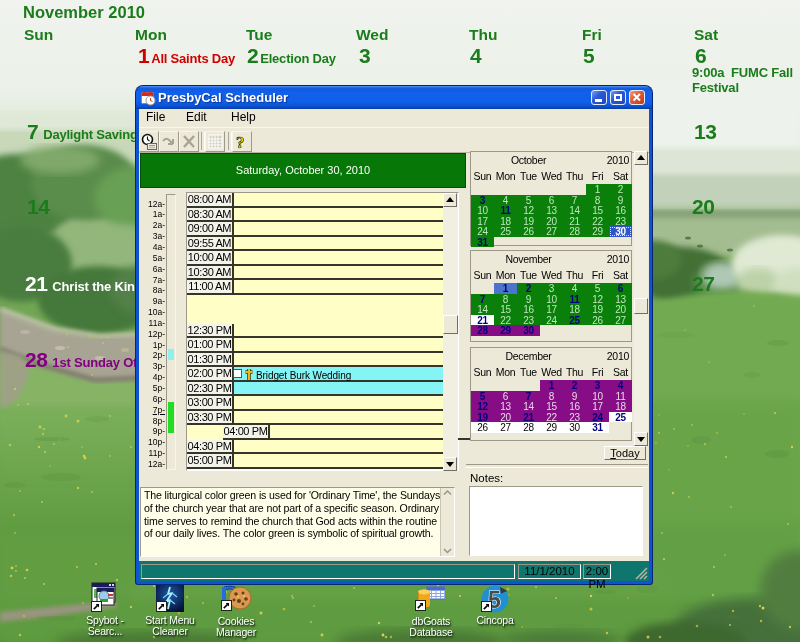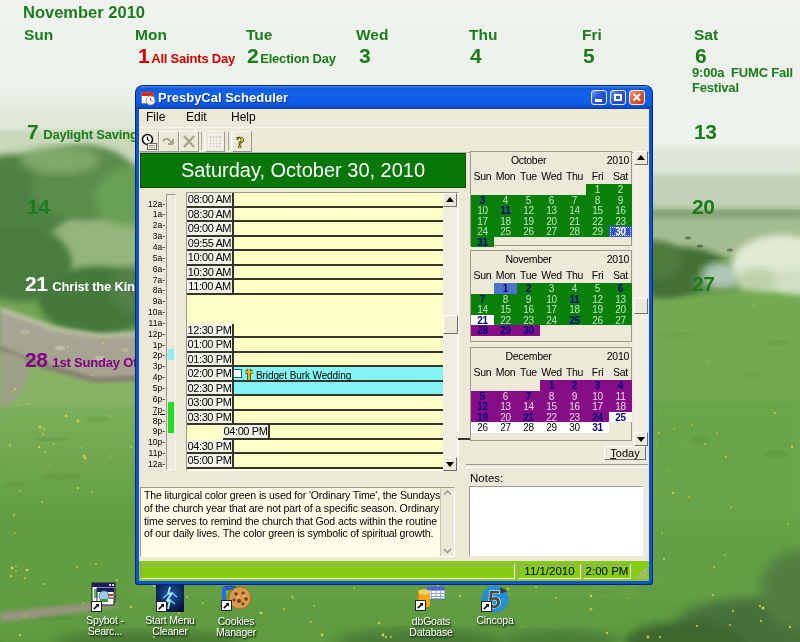--- a/index.html
+++ b/index.html
@@ -24,21 +24,21 @@
 #btnclose{left:493px;background:linear-gradient(135deg,#f0a088 0%,#e0603c 40%,#c03a14 100%);}
 #client{position:absolute;left:3px;top:23px;width:510px;height:472px;background:#ece9d8;}
 
 #menubar{position:absolute;left:0;top:0;width:510px;height:18px;font-size:12px;color:#000;}
 #menubar span{position:absolute;top:1px;}
 
 #toolbar{position:absolute;left:0;top:18px;width:510px;height:25px;border-top:1px solid #f6f5ef;box-shadow:0 -1px 0 #b8b4a4 inset;}
 .tb{position:absolute;top:3px;width:20px;height:21px;box-sizing:border-box;border:1px solid;border-color:#f6f5ef #9d988a #9d988a #f6f5ef;background:#ece9d8;}
 .tbsep{position:absolute;top:4px;width:2px;height:18px;border-left:1px solid #aca899;border-right:1px solid #fff;}
 
-#dayheader{position:absolute;left:1px;top:44px;width:326px;height:35px;background:#077807;border:1px solid #044d04;box-sizing:border-box;color:#fff;font-size:20px;text-align:center;line-height:33px;}
+#dayheader{position:absolute;left:1px;top:44px;width:326px;height:35px;background:#077807;border:1px solid #044d04;box-sizing:border-box;color:#fff;font-size:11px;text-align:center;line-height:33px;}
 
 #ruler{position:absolute;left:4px;top:82.5px;width:22px;height:280px;font-size:8.5px;color:#000;}
 #colorbar{position:absolute;left:27px;top:85px;width:10px;height:276px;border:1px solid;border-color:#9d988a #f6f5ef #f6f5ef #9d988a;background:#ece9d8;box-sizing:border-box;}
 
 #grid{position:absolute;left:47px;top:83px;width:273px;height:279px;background:#fffec6;border:1px solid;border-color:#9d988a #fff #fff #9d988a;box-sizing:border-box;}
 .row{position:absolute;left:0;height:14.5px;width:256px;border-bottom:2px solid #35352b;box-sizing:border-box;}
 .tcell{position:absolute;left:0;top:0;bottom:0;width:45px;background:#f4f3ea;border-right:2px solid #35352b;font-size:11px;letter-spacing:-0.4px;color:#000;text-align:center;line-height:12.5px;white-space:nowrap;overflow:hidden;}
 
 .sb{position:absolute;background:#f1efe2;}
 .sbtn{position:absolute;width:14px;height:14px;background:#ece9d8;border:1px solid;border-color:#fff #716f64 #716f64 #fff;box-sizing:border-box;}
@@ -49,21 +49,21 @@
 .mcal{position:absolute;left:331px;width:162px;height:95px;background:#ece9d8;border:1px solid #9d988a;box-sizing:border-box;font-size:10.5px;letter-spacing:-0.3px;}
 .mtitle{position:absolute;top:2px;width:100%;}
 .mdays{position:absolute;top:18px;left:0;width:161px;height:13px;}
 .mrow{position:absolute;left:0;width:160px;height:10.8px;font-size:10px;}
 .mc{position:absolute;top:0;height:100%;width:23px;text-align:center;}
 
 #todaybtn{position:absolute;left:465px;top:337px;width:42px;height:14px;background:#ece9d8;border:1px solid;border-color:#fff #716f64 #716f64 #fff;box-sizing:border-box;font-size:11px;text-align:center;line-height:12px;}
 #notesbox{position:absolute;left:330px;top:377px;width:174px;height:70px;background:#fff;border:1px solid;border-color:#9d988a #fff #fff #9d988a;box-sizing:border-box;}
 #descbox{position:absolute;left:1px;top:378px;width:315px;height:70px;background:#fffee8;border:1px solid;border-color:#9d988a #fff #fff #9d988a;box-sizing:border-box;font-size:10.6px;letter-spacing:-0.15px;line-height:12.8px;color:#000;white-space:nowrap;}
 
-#statusbar{position:absolute;left:0;top:452px;width:510px;height:20px;background:#84cc16;font-size:11.5px;}
+#statusbar{position:absolute;left:0;top:452px;width:510px;height:20px;background:#0f766e;font-size:11.5px;}
 .spanel{position:absolute;top:3px;height:15px;border:1px solid;border-color:#9d988a #fff #fff #9d988a;box-sizing:border-box;text-align:center;line-height:13px;}
 
 .dicon{position:absolute;}
 .dlabel{position:absolute;color:#fff;font-size:10.5px;letter-spacing:-0.2px;text-align:center;line-height:10.5px;text-shadow:1px 1px 1px #233f18,1px 2px 2px #233f18;white-space:nowrap;transform:translateX(-50%);}
 </style></head>
 <body>
 
 <svg class="abs" width="800" height="642" style="left:0;top:0">
 <defs>
 <linearGradient id="base" x1="0" y1="0" x2="0" y2="1">
@@ -665,21 +665,21 @@
               <path d="M1 5.5 L4.5 2 L8 5.5" stroke="#9a968a" stroke-width="1.5" fill="none"></path>
             </svg>
             <svg style="position:absolute;bottom:1px;left:2px;" width="9" height="8">
               <path d="M1 2 L4.5 5.5 L8 2" stroke="#9a968a" stroke-width="1.5" fill="none"></path>
             </svg>
           </div></div>
   </div>
   <div id="statusbar">
     <div class="spanel" style="left:2px;width:374px;"></div>
     <div class="spanel" style="left:379px;width:63px;">11/1/2010</div>
-    <div class="spanel" style="left:444px;width:48px;">2:00 PM</div>
+    <div class="spanel" style="left:444px;width:28px;">2:00 PM</div>
     <svg style="position:absolute;right:1px;top:6px;" width="13" height="13">
           <path d="M12 1 L1 12 M12 5 L5 12 M12 9 L9 12" stroke="#b8b4a4" stroke-width="1.5"></path>
         </svg>
   </div>
 </div>
 </div>
 
 <div id="icons">
     <div class="dicon" style="left:91px;top:582px;width:30px;height:30px;">
       <svg width="30" height="30">

